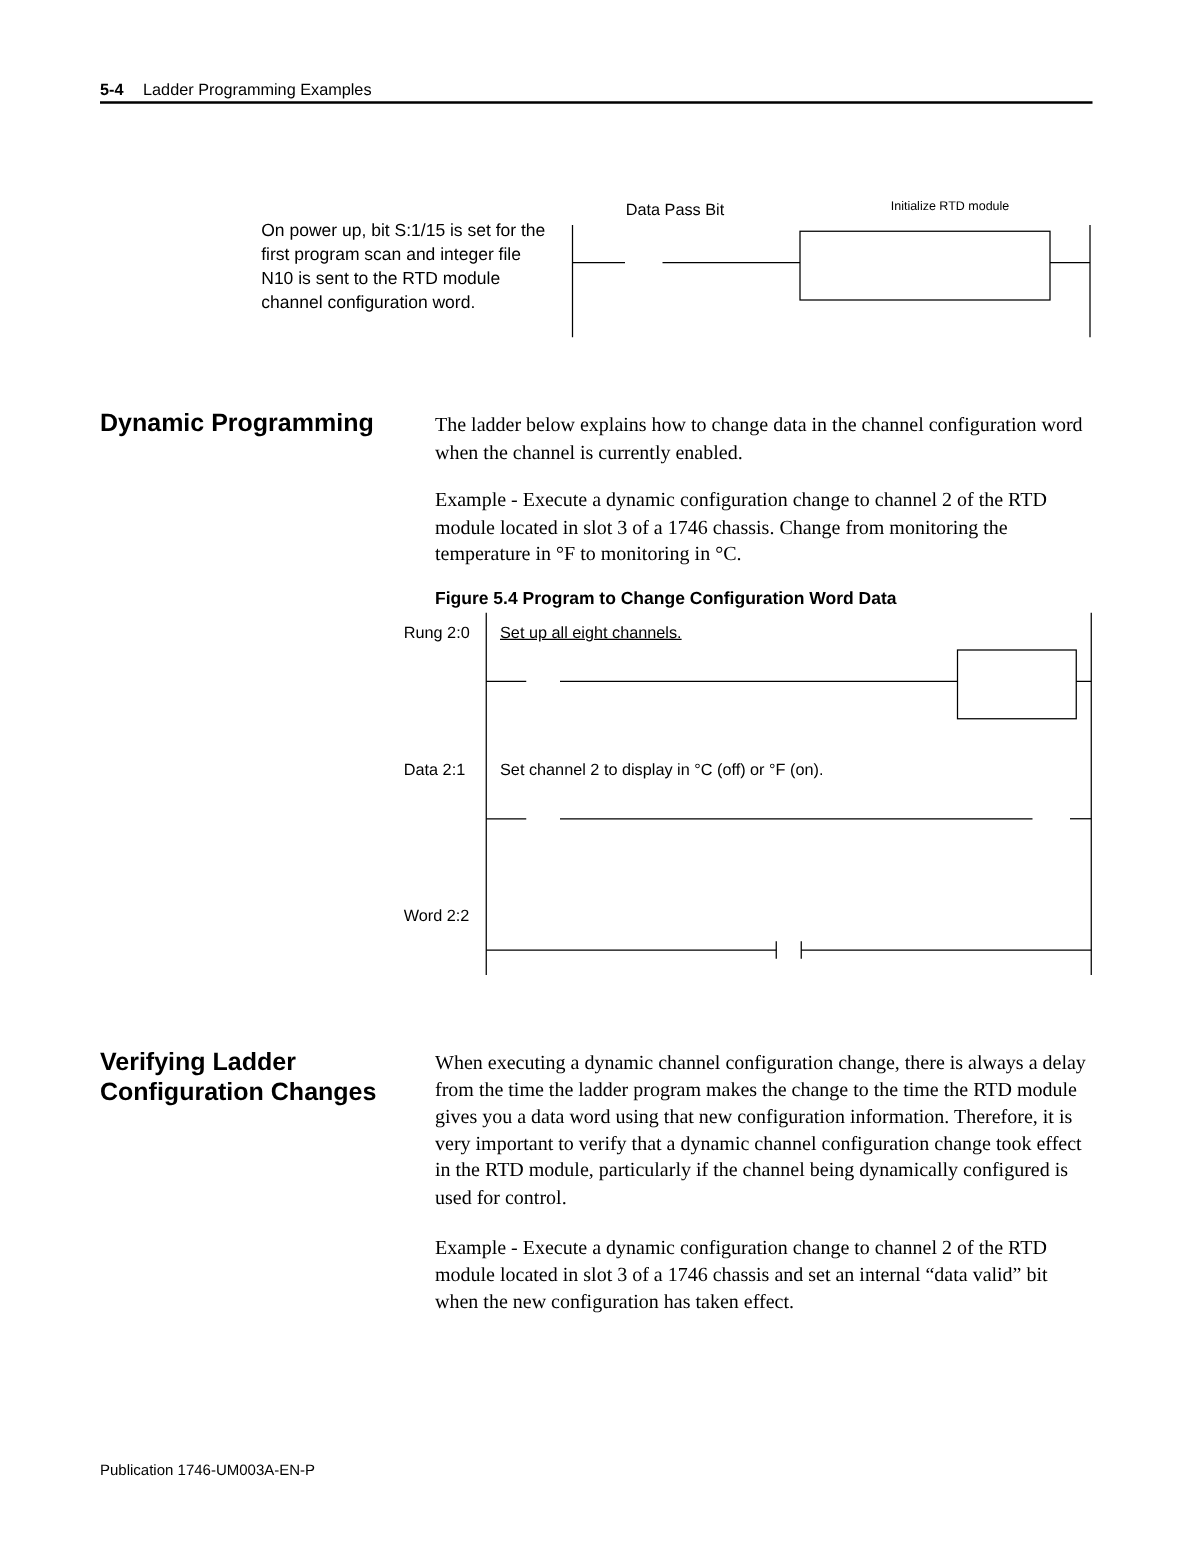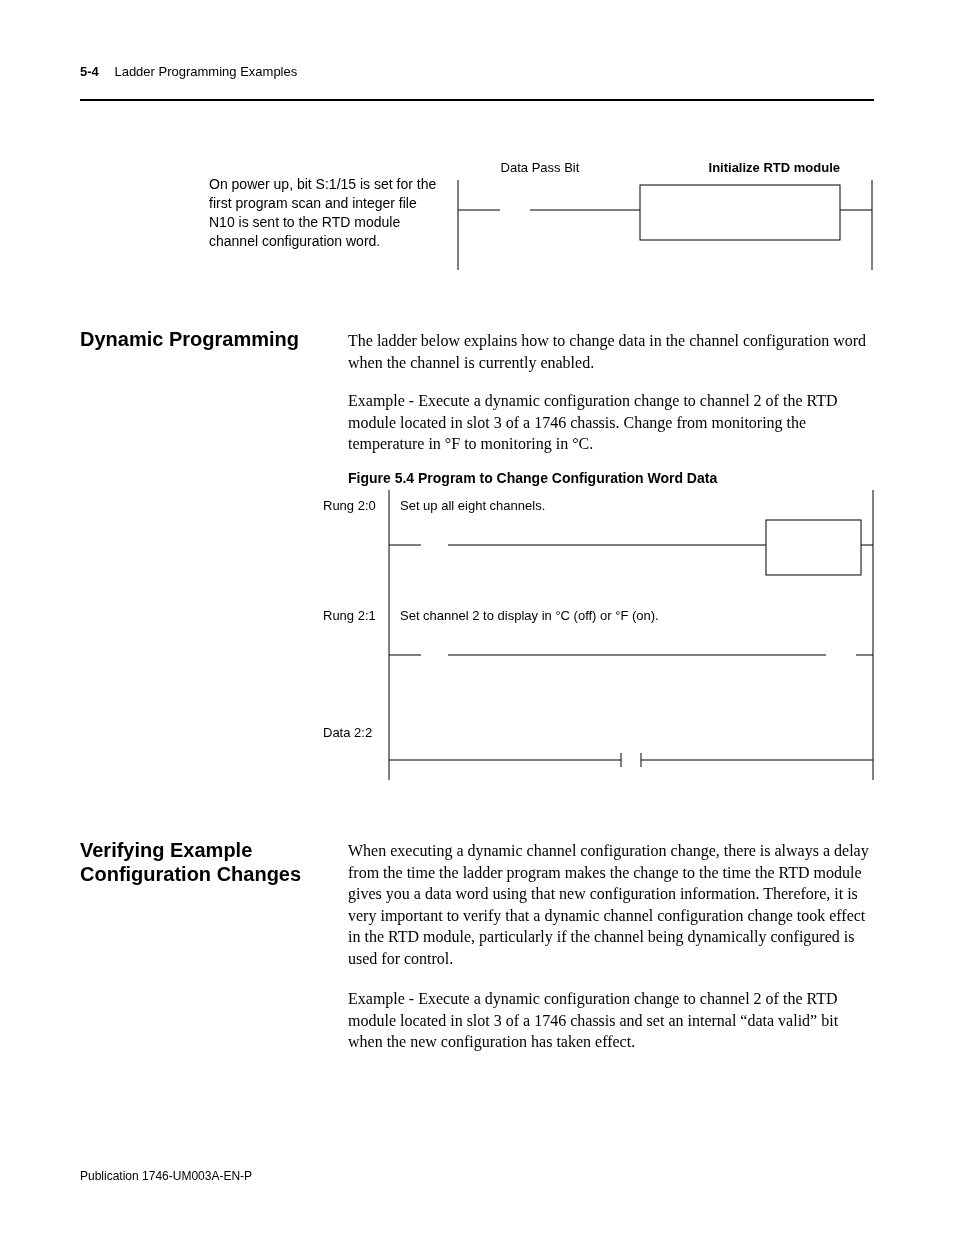--- a/index.html
+++ b/index.html
@@ -11,21 +11,21 @@
     color: #000;
     position: relative;
     background: #fff;
   }
   .page-header {
     position: absolute;
     left: 80px;
     right: 80px;
     top: 64px;
     border-bottom: 2px solid #000;
-    padding-bottom: 20px;
+    padding-bottom: 2px;
     font-family: Arial, Helvetica, sans-serif;
     font-size: 13px;
   }
   .page-header .pnum { font-weight: bold; margin-right: 12px; }
   .ladder-note {
     position: absolute;
     left: 209px;
     top: 175px;
     width: 235px;
     font-family: Arial, Helvetica, sans-serif;
@@ -41,23 +41,22 @@
     font-family: Arial, Helvetica, sans-serif;
     font-size: 13px;
     text-align: center;
   }
   .init-label {
     position: absolute;
     left: 680px;
     top: 160px;
     width: 160px;
     font-family: Arial, Helvetica, sans-serif;
-    font-size: 13px;
-    text-align: right;
-    font-weight: bold;
+    font-size: 10px;
+    text-align: center;
   }
   svg.ladder-top { position: absolute; left: 455px; top: 180px; }
   .section-h {
     position: absolute;
     font-family: Liberation Sans, sans-serif;
     font-weight: bold;
     font-size: 20px;
   }
   .body-p {
     position: absolute;
@@ -116,24 +115,24 @@
   <line x1="385" y1="30" x2="417" y2="30" stroke="#000" stroke-width="1"></line>
 </svg>
 
 <div class="section-h" style="left:80px; top:328px;">Dynamic Programming</div>
 <div class="body-p" style="top:330px;">The ladder below explains how to change data in the channel configuration word when the channel is currently enabled.</div>
 <div class="body-p" style="top:390px;">Example - Execute a dynamic configuration change to channel 2 of the RTD module located in slot 3 of a 1746 chassis. Change from monitoring the temperature in °F to monitoring in °C.</div>
 
 <div class="fig-caption" style="top:470px;">Figure 5.4 Program to Change Configuration Word Data</div>
 
 <div class="rung-label" style="top:498px;">Rung 2:0</div>
-<div class="rung-label" style="top:608px;">Rung 2:1</div>
-<div class="rung-label" style="top:725px;">Data 2:2</div>
+<div class="rung-label" style="top:608px;">Data 2:1</div>
+<div class="rung-label" style="top:725px;">Word 2:2</div>
 
-<div class="rung-comment" style="left:400px; top:498px;">Set up all eight channels.</div>
+<div class="rung-comment" style="left:400px; top:498px;text-decoration:underline;">Set up all eight channels.</div>
 <div class="rung-comment" style="left:400px; top:608px;">Set channel 2 to display in °C (off) or °F (on).</div>
 
 <svg class="rungs" width="490" height="290">
 
   <line x1="3" y1="0" x2="3" y2="290" stroke="#000" stroke-width="1"></line>
   <line x1="487" y1="0" x2="487" y2="290" stroke="#000" stroke-width="1"></line>
 
   <line x1="3" y1="55" x2="35" y2="55" stroke="#000" stroke-width="1"></line>
   <line x1="62" y1="55" x2="380" y2="55" stroke="#000" stroke-width="1"></line>
   <rect x="380" y="30" width="95" height="55" fill="none" stroke="#000" stroke-width="1"></rect>
@@ -142,17 +141,17 @@
   <line x1="3" y1="165" x2="35" y2="165" stroke="#000" stroke-width="1"></line>
   <line x1="62" y1="165" x2="440" y2="165" stroke="#000" stroke-width="1"></line>
   <line x1="470" y1="165" x2="487" y2="165" stroke="#000" stroke-width="1"></line>
 
   <line x1="3" y1="270" x2="235" y2="270" stroke="#000" stroke-width="1"></line>
   <line x1="255" y1="270" x2="487" y2="270" stroke="#000" stroke-width="1"></line>
   <line x1="235" y1="263" x2="235" y2="277" stroke="#000" stroke-width="1"></line>
   <line x1="255" y1="263" x2="255" y2="277" stroke="#000" stroke-width="1"></line>
 </svg>
 
-<div class="section-h" style="left:80px; top:838px; width:240px; line-height:1.2;">Verifying Example Configuration Changes</div>
+<div class="section-h" style="left:80px; top:838px; width:240px; line-height:1.2;">Verifying Ladder Configuration Changes</div>
 <div class="body-p" style="top:840px;">When executing a dynamic channel configuration change, there is always a delay from the time the ladder program makes the change to the time the RTD module gives you a data word using that new configuration information. Therefore, it is very important to verify that a dynamic channel configuration change took effect in the RTD module, particularly if the channel being dynamically configured is used for control.</div>
 <div class="body-p" style="top:988px;">Example - Execute a dynamic configuration change to channel 2 of the RTD module located in slot 3 of a 1746 chassis and set an internal “data valid” bit when the new configuration has taken effect.</div>
 
 <div class="pub">Publication 1746-UM003A-EN-P</div>
 
 </body></html>

